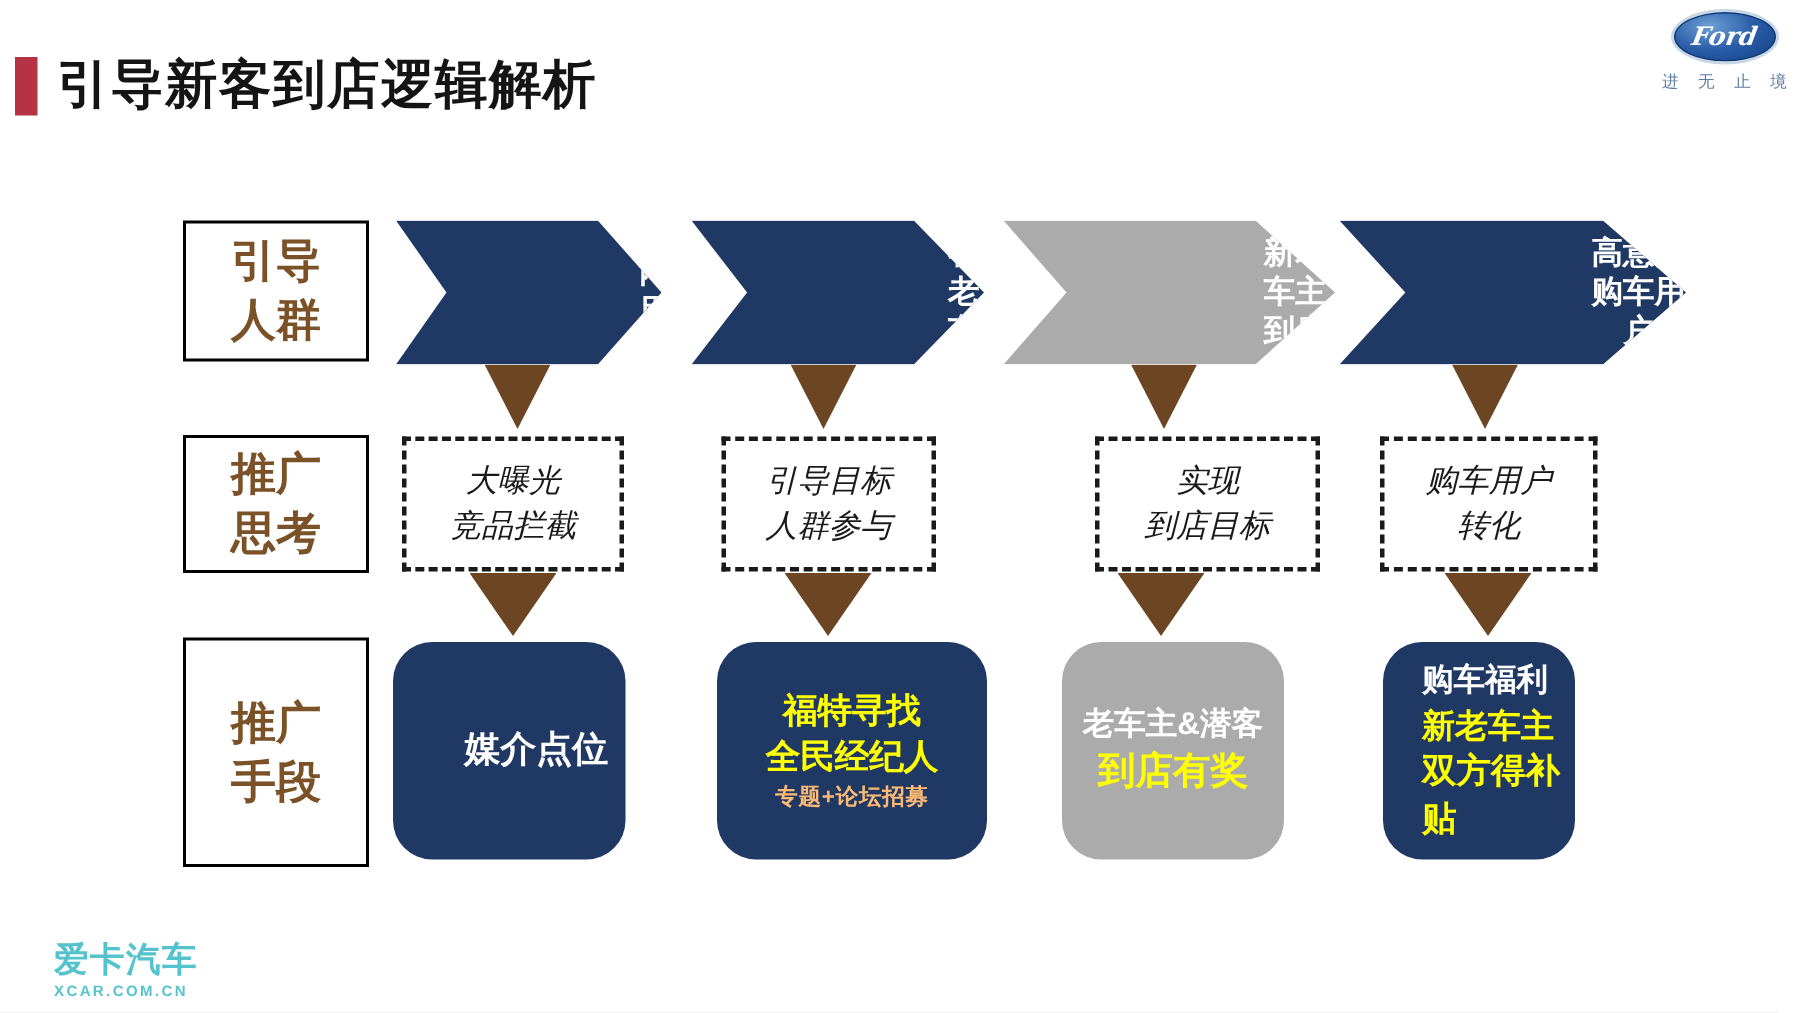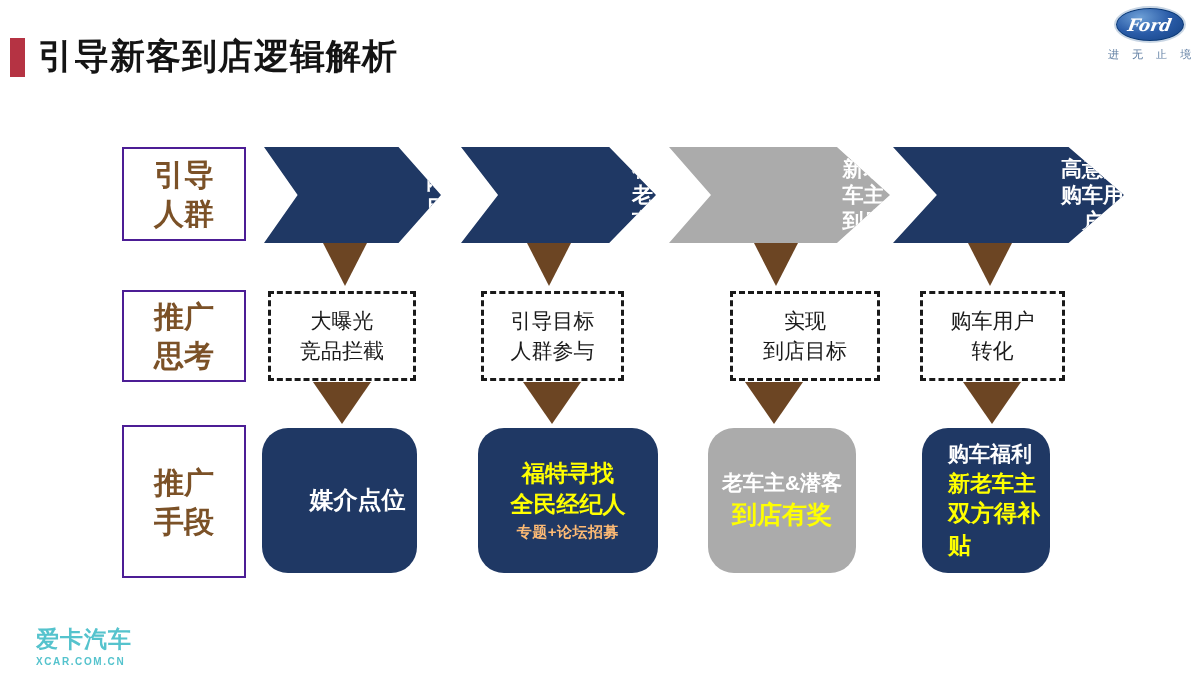--- a/index.html
+++ b/index.html
@@ -23,21 +23,21 @@
     box-shadow:inset 0 0 0 1px #0d3a74;
   }
   .ford-word {
     color:#ffffff; font-family:"DejaVu Serif","Liberation Serif",serif;
     font-style:italic; font-weight:bold; font-size:17px; transform:skewX(-10deg);
   }
   .ford-slogan { margin-top:4px; font-size:11px; color:#5e7da2; letter-spacing:5px; white-space:nowrap; }
   
   .row-label {
     position:absolute; left:122px; width:124px; background:#fff;
-    border:2px solid #4c1d95; color:#7b5127; font-weight:bold; font-size:30px;
+    border:2px solid #000000; color:#7b5127; font-weight:bold; font-size:30px;
     display:flex; flex-direction:column; align-items:center; justify-content:center;
     line-height:1.3; text-align:center;
   }
   .row-label.r1 { top:147px; height:94px; }
   .row-label.r2 { top:290px; height:92px; }
   .row-label.r3 { top:425px; height:153px; }
   
   .chev {
     position:absolute; top:147px; height:96px; color:#ffffff; font-weight:bold;
     font-size:21px; line-height:1.25; text-align:center;
@@ -56,20 +56,21 @@
   .arrow.sm { top:243px; width:44px; height:43px; }
   .arrow.lg { top:382px; width:58px; height:42px; }
   .sm.a1 { left:323px; } .sm.a2 { left:527px; } .sm.a3 { left:754px; } .sm.a4 { left:968px; }
   .lg.b1 { left:313px; } .lg.b2 { left:523px; } .lg.b3 { left:745px; } .lg.b4 { left:963px; }
   
   .dash {
     position:absolute; top:291px; height:90px; background:#fff;
     border:3px dashed #1a1a1a; color:#1a1a1a; font-size:21px; line-height:1.45;
     display:flex; flex-direction:column; align-items:center; justify-content:center;
     text-align:center;
+    font-style:italic;
   }
   .dash.d1 { left:268px; width:148px; }
   .dash.d2 { left:481px; width:143px; }
   .dash.d3 { left:730px; width:150px; }
   .dash.d4 { left:920px; width:145px; }
   
   .rbox {
     position:absolute; top:428px; height:145px; border-radius:26px;
     display:flex; flex-direction:column; align-items:center; justify-content:center;
     font-weight:bold; text-align:center; line-height:1.35;

